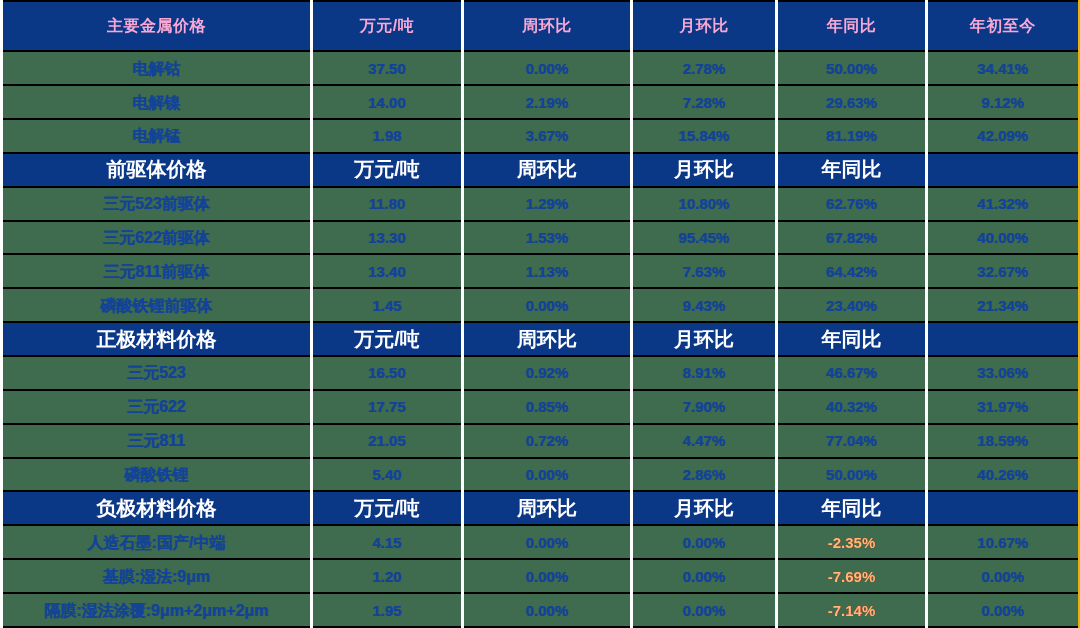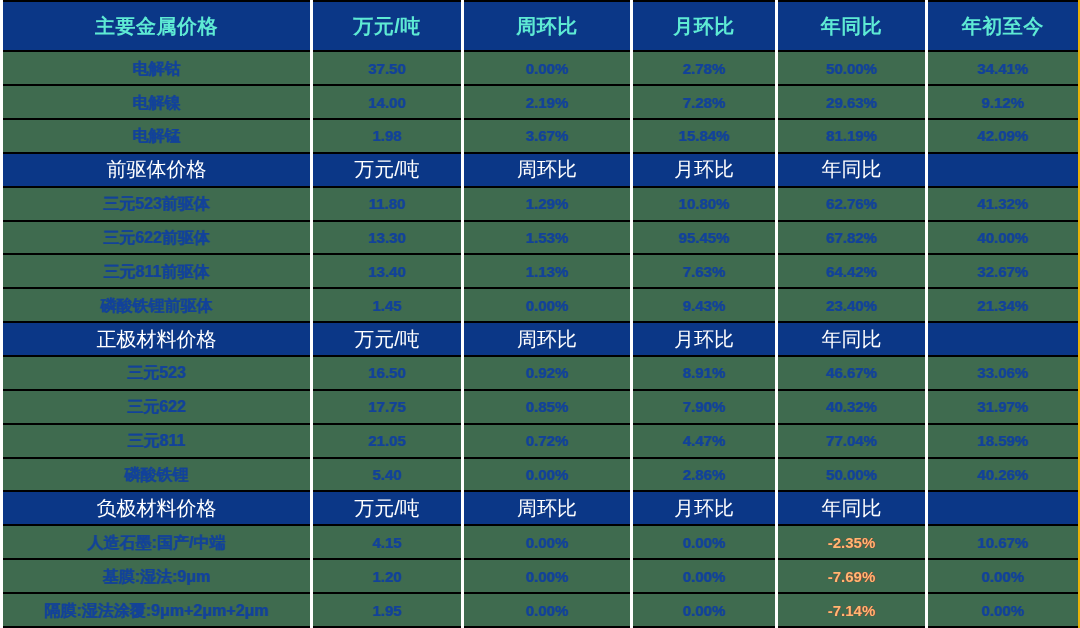--- a/index.html
+++ b/index.html
@@ -31,36 +31,36 @@
   col.c0 { width: 310px; }
   col.c1 { width: 151px; }
   col.c2 { width: 169px; }
   col.c3 { width: 145px; }
   col.c4 { width: 150px; }
   col.c5 { width: 155px; }
 
   
   tr.hdr td {
     background: #0b3787;
-    color: #5eead4;
+    color: #f9a8d4;
     font-weight: bold;
-    font-size: 20px;
+    font-size: 16px;
     height: 44px;
     line-height: 44px;
     letter-spacing: 0.5px;
     border-top: 2px solid #000000;
     border-bottom: 2px solid #000000;
     border-left: 3px solid #ffffff;
     border-right: 3px solid #ffffff;
   }
   
   tr.sec td {
     background: #0b3787;
     color: #ffffff;
-    font-weight: normal;
+    font-weight: bold;
     font-size: 20px;
     height: 29px;
     line-height: 29px;
     border-top: 2px solid #000000;
     border-bottom: 2px solid #000000;
     border-left: 3px solid #ffffff;
     border-right: 3px solid #ffffff;
   }
   
   tr.data td {

